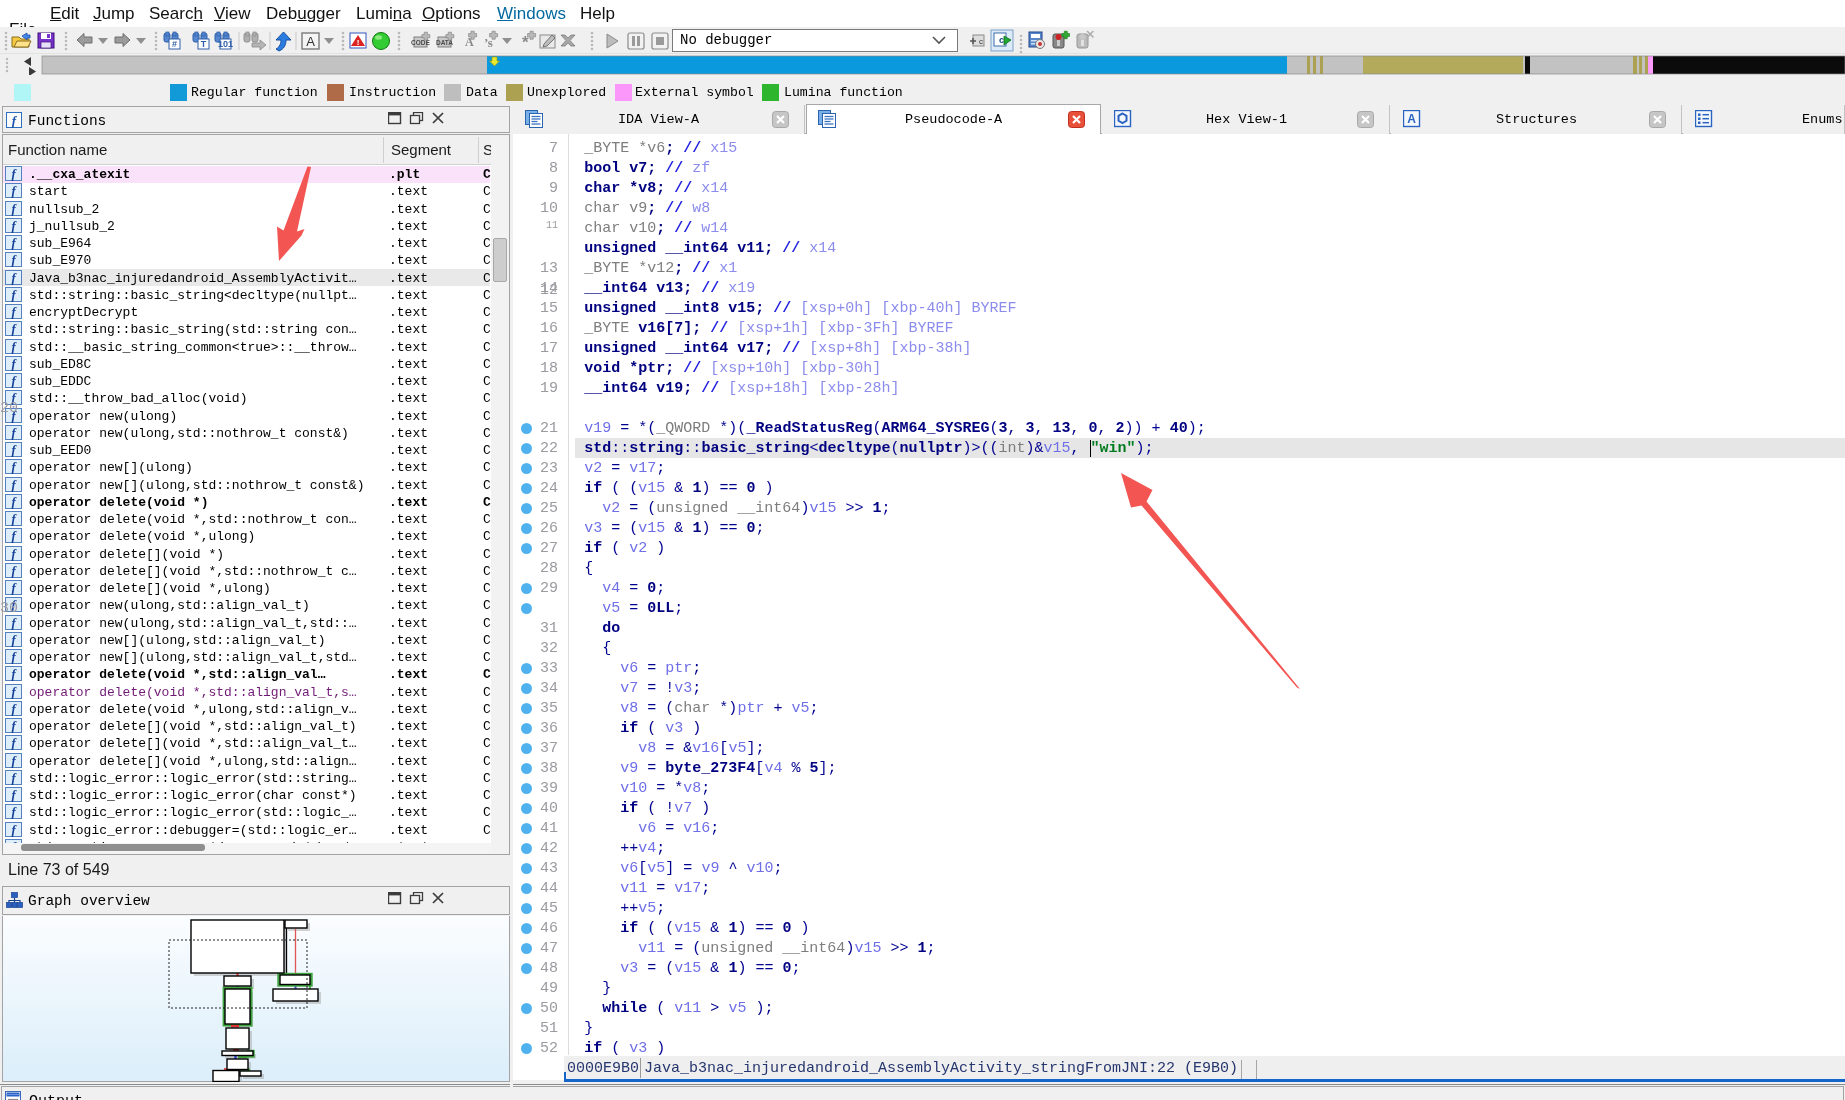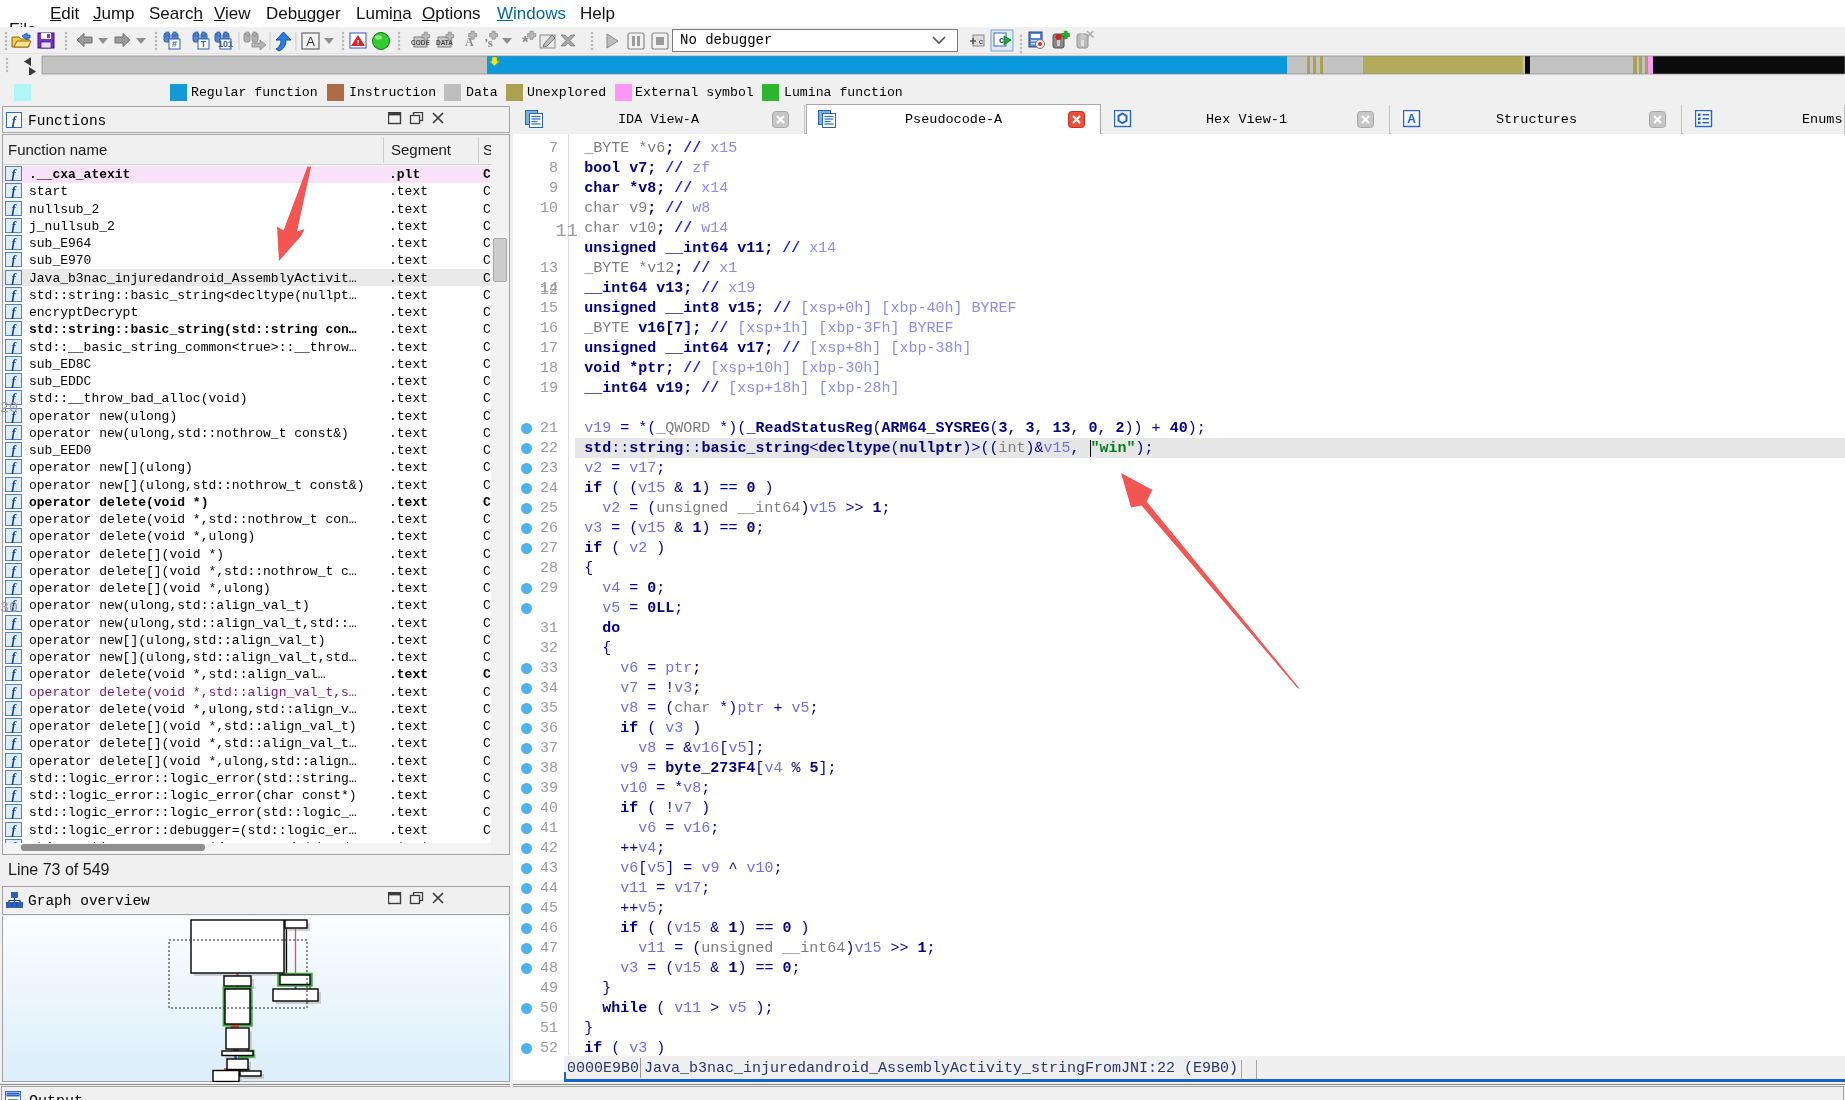--- a/index.html
+++ b/index.html
@@ -345,21 +345,21 @@
     <rect x="0.5" y="0.5" width="16" height="14" fill="#ddeefa" stroke="#5580c0" stroke-width="1"></rect>
     <text x="8.5" y="12" font-size="12.5" font-style="italic" font-weight="bold" fill="#15409a" text-anchor="middle" font-family="Liberation Serif">f</text>
   </svg>
 <div class="abs mono" style="left:29px;top:305.0px;font-size:13px;font-weight:normal;color:#000;white-space:pre;">encryptDecrypt</div>
 <div class="abs mono" style="left:389px;top:305.0px;font-size:13px;font-weight:normal;color:#000;">.text</div>
 <div class="abs mono" style="left:483px;top:305.0px;font-size:13px;font-weight:normal;color:#000;">C</div>
 <svg class="abs" style="left:5px;top:321.2px" width="17" height="15">
     <rect x="0.5" y="0.5" width="16" height="14" fill="#ddeefa" stroke="#5580c0" stroke-width="1"></rect>
     <text x="8.5" y="12" font-size="12.5" font-style="italic" font-weight="bold" fill="#15409a" text-anchor="middle" font-family="Liberation Serif">f</text>
   </svg>
-<div class="abs mono" style="left:29px;top:322.2px;font-size:13px;font-weight:bold;color:#000;white-space:pre;">std::string::basic_string(std::string con…</div>
+<div class="abs mono" style="left:29px;top:322.2px;font-size:13px;font-weight:normal;color:#000;white-space:pre;">std::string::basic_string(std::string con…</div>
 <div class="abs mono" style="left:389px;top:322.2px;font-size:13px;font-weight:normal;color:#000;">.text</div>
 <div class="abs mono" style="left:483px;top:322.2px;font-size:13px;font-weight:normal;color:#000;">C</div>
 <svg class="abs" style="left:5px;top:338.5px" width="17" height="15">
     <rect x="0.5" y="0.5" width="16" height="14" fill="#ddeefa" stroke="#5580c0" stroke-width="1"></rect>
     <text x="8.5" y="12" font-size="12.5" font-style="italic" font-weight="bold" fill="#15409a" text-anchor="middle" font-family="Liberation Serif">f</text>
   </svg>
 <div class="abs mono" style="left:29px;top:339.5px;font-size:13px;font-weight:normal;color:#000;white-space:pre;">std::__basic_string_common&lt;true&gt;::__throw…</div>
 <div class="abs mono" style="left:389px;top:339.5px;font-size:13px;font-weight:normal;color:#000;">.text</div>
 <div class="abs mono" style="left:483px;top:339.5px;font-size:13px;font-weight:normal;color:#000;">C</div>
 <svg class="abs" style="left:5px;top:355.8px" width="17" height="15">
@@ -485,21 +485,21 @@
     <rect x="0.5" y="0.5" width="16" height="14" fill="#ddeefa" stroke="#5580c0" stroke-width="1"></rect>
     <text x="8.5" y="12" font-size="12.5" font-style="italic" font-weight="bold" fill="#15409a" text-anchor="middle" font-family="Liberation Serif">f</text>
   </svg>
 <div class="abs mono" style="left:29px;top:650.0px;font-size:13px;font-weight:normal;color:#000;white-space:pre;">operator new[](ulong,std::align_val_t,std…</div>
 <div class="abs mono" style="left:389px;top:650.0px;font-size:13px;font-weight:normal;color:#000;">.text</div>
 <div class="abs mono" style="left:483px;top:650.0px;font-size:13px;font-weight:normal;color:#000;">C</div>
 <svg class="abs" style="left:5px;top:666.2px" width="17" height="15">
     <rect x="0.5" y="0.5" width="16" height="14" fill="#ddeefa" stroke="#5580c0" stroke-width="1"></rect>
     <text x="8.5" y="12" font-size="12.5" font-style="italic" font-weight="bold" fill="#15409a" text-anchor="middle" font-family="Liberation Serif">f</text>
   </svg>
-<div class="abs mono" style="left:29px;top:667.2px;font-size:13px;font-weight:normal;color:#000;white-space:pre;">operator delete(void *,std::align_val…</div>
+<div class="abs mono" style="left:29px;top:667.2px;font-size:13px;font-weight:bold;color:#000;white-space:pre;">operator delete(void *,std::align_val…</div>
 <div class="abs mono" style="left:389px;top:667.2px;font-size:13px;font-weight:bold;color:#000;">.text</div>
 <div class="abs mono" style="left:483px;top:667.2px;font-size:13px;font-weight:bold;color:#000;">C</div>
 <svg class="abs" style="left:5px;top:683.5px" width="17" height="15">
     <rect x="0.5" y="0.5" width="16" height="14" fill="#ddeefa" stroke="#5580c0" stroke-width="1"></rect>
     <text x="8.5" y="12" font-size="12.5" font-style="italic" font-weight="bold" fill="#15409a" text-anchor="middle" font-family="Liberation Serif">f</text>
   </svg>
 <div class="abs mono" style="left:29px;top:684.5px;font-size:13px;font-weight:normal;color:#701a75;white-space:pre;">operator delete(void *,std::align_val_t,s…</div>
 <div class="abs mono" style="left:389px;top:684.5px;font-size:13px;font-weight:normal;color:#000;">.text</div>
 <div class="abs mono" style="left:483px;top:684.5px;font-size:13px;font-weight:normal;color:#000;">C</div>
 <svg class="abs" style="left:5px;top:700.8px" width="17" height="15">
@@ -726,21 +726,21 @@
 <div class="abs" style="left:568px;top:134px;width:1px;height:921px;background:#dcdcdc;"></div>
 <div class="abs" style="left:575px;top:438px;width:1270px;height:20px;background:#e6e6e6;"></div>
 <div class="abs mono" style="left:0;top:140px;width:558px;text-align:right;font-size:15px;color:#9a9aa0;">7</div>
 <div class="abs mono dk" style="left:566.3px;top:140px;font-size:15px;white-space:pre;">  <span class="t">_BYTE *v6</span><span class="k">;</span><span class="cm"> //</span><span class="r"> x15</span></div>
 <div class="abs mono" style="left:0;top:160px;width:558px;text-align:right;font-size:15px;color:#9a9aa0;">8</div>
 <div class="abs mono dk" style="left:566.3px;top:160px;font-size:15px;white-space:pre;">  <span class="k">bool v7;</span><span class="cm"> //</span><span class="r"> zf</span></div>
 <div class="abs mono" style="left:0;top:180px;width:558px;text-align:right;font-size:15px;color:#9a9aa0;">9</div>
 <div class="abs mono dk" style="left:566.3px;top:180px;font-size:15px;white-space:pre;">  <span class="k">char *v8;</span><span class="cm"> //</span><span class="r"> x14</span></div>
 <div class="abs mono" style="left:0;top:200px;width:558px;text-align:right;font-size:15px;color:#9a9aa0;">10</div>
 <div class="abs mono dk" style="left:566.3px;top:200px;font-size:15px;white-space:pre;">  <span class="t">char v9</span><span class="k">;</span><span class="cm"> //</span><span class="r"> w8</span></div>
-<div class="abs mono" style="left:0;top:220px;width:558px;text-align:right;font-size:19px;color:#9a9aa0;margin-left:20px;">11</div>
+<div class="abs mono" style="left:0;top:220px;width:558px;text-align:right;font-size:10px;color:#9a9aa0;">11</div>
 <div class="abs mono dk" style="left:566.3px;top:220px;font-size:15px;white-space:pre;">  <span class="t">char v10</span><span class="k">;</span><span class="cm"> //</span><span class="r"> w14</span></div>
 <div class="abs mono" style="left:0;top:240px;width:558px;text-align:right;font-size:15px;color:#9a9aa0;margin-top:42px;">12</div>
 <div class="abs mono dk" style="left:566.3px;top:240px;font-size:15px;white-space:pre;">  <span class="k">unsigned __int64 v11;</span><span class="cm"> //</span><span class="r"> x14</span></div>
 <div class="abs mono" style="left:0;top:260px;width:558px;text-align:right;font-size:15px;color:#9a9aa0;">13</div>
 <div class="abs mono dk" style="left:566.3px;top:260px;font-size:15px;white-space:pre;">  <span class="t">_BYTE *v12</span><span class="k">;</span><span class="cm"> //</span><span class="r"> x1</span></div>
 <div class="abs mono" style="left:0;top:280px;width:558px;text-align:right;font-size:15px;color:#9a9aa0;">14</div>
 <div class="abs mono dk" style="left:566.3px;top:280px;font-size:15px;white-space:pre;">  <span class="k">__int64 v13;</span><span class="cm"> //</span><span class="r"> x19</span></div>
 <div class="abs mono" style="left:0;top:300px;width:558px;text-align:right;font-size:15px;color:#9a9aa0;">15</div>
 <div class="abs mono dk" style="left:566.3px;top:300px;font-size:15px;white-space:pre;">  <span class="k">unsigned __int8 v15;</span><span class="cm"> //</span><span class="r"> [xsp+0h] [xbp-40h] BYREF</span></div>
 <div class="abs mono" style="left:0;top:320px;width:558px;text-align:right;font-size:15px;color:#9a9aa0;">16</div>

